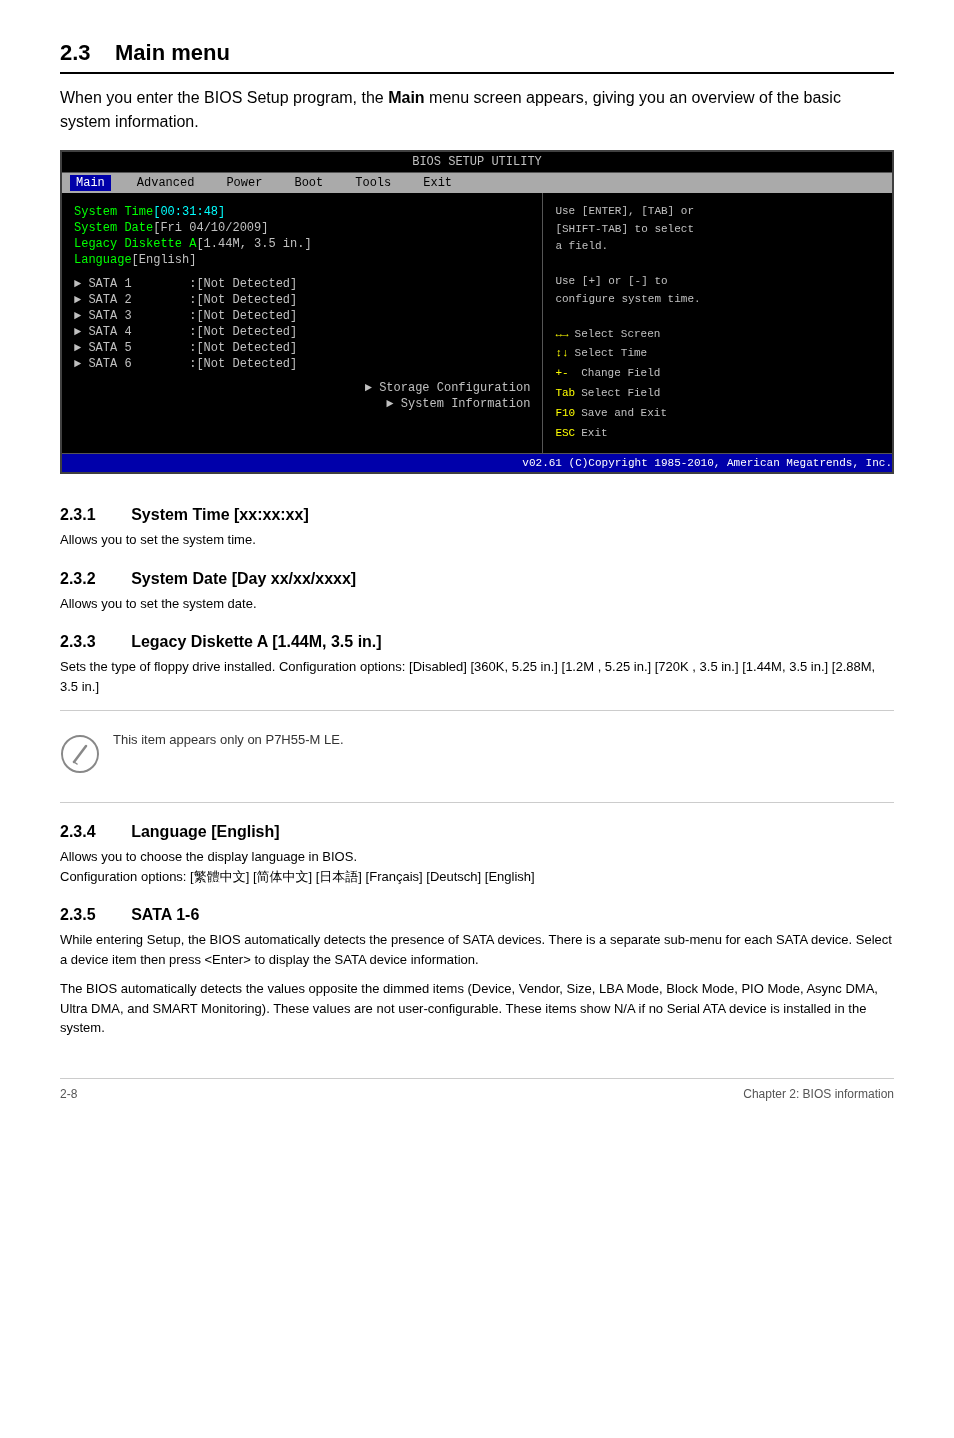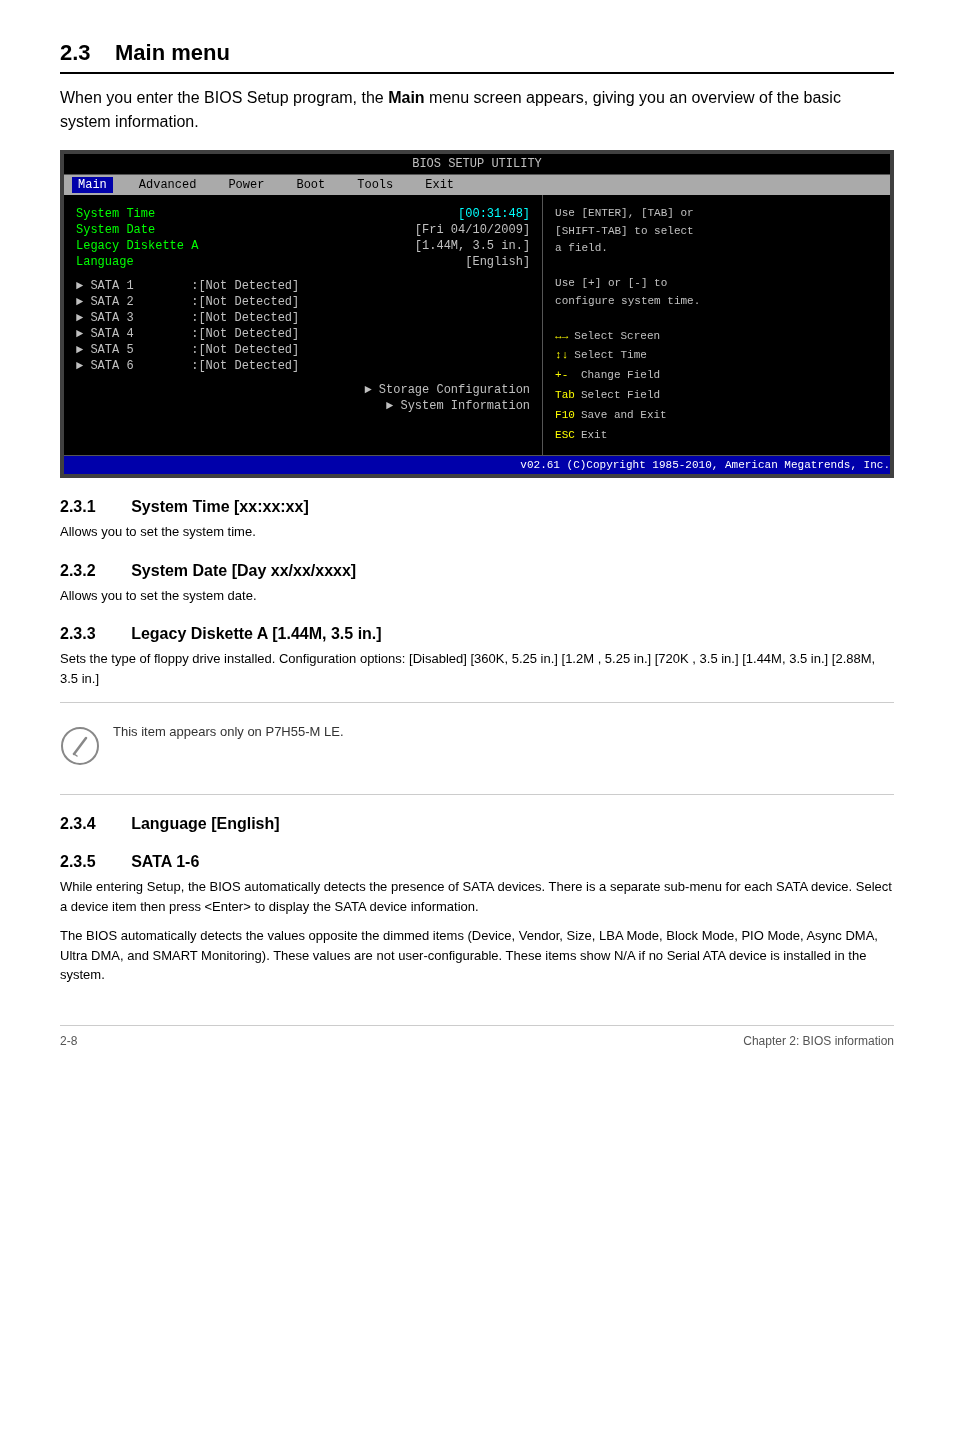--- a/index.html
+++ b/index.html
@@ -21,26 +21,26 @@
       padding-bottom: 6px;
     }
 
     .section-intro {
       font-size: 16px;
       margin-bottom: 16px;
       line-height: 1.5;
     }
 
     .bios-container {
-      border: 4px solid #404040;
+      border: 2px solid #404040;
       background: #000;
       color: #c0c0c0;
       font-family: 'Courier New', monospace;
       font-size: 12px;
-      margin-bottom: 20px;
+      margin-bottom: 32px;
     }
 
     .bios-header-bar {
       background: #000;
       color: #c0c0c0;
       text-align: center;
       padding: 3px 0;
       font-family: 'Courier New', monospace;
       font-size: 12px;
       border-bottom: 1px solid #555;
@@ -84,21 +84,20 @@
       flex: 1;
       padding: 10px 12px;
       font-family: 'Courier New', monospace;
       font-size: 12px;
       color: #c0c0c0;
     }
 
     .bios-item {
       margin: 2px 0;
       display: flex;
-      justify-content: space-between;
     }
 
     .bios-item-label {
       color: #0f0;
     }
 
     .bios-item-value {
       color: #c0c0c0;
     }
 
@@ -323,20 +322,24 @@
       <line x1="14" y1="28" x2="17" y2="30" stroke="#888" stroke-width="1.5" stroke-linecap="round"></line>
     </svg>
   </div>
   <div class="note-text">This item appears only on P7H55-M LE.</div>
 </div>
 
 <div>
   <div class="subsection-title">
     <span>2.3.4</span>&nbsp;&nbsp;&nbsp;&nbsp;&nbsp;&nbsp;&nbsp;&nbsp;<span>Language [English]</span>
   </div>
+  <div class="subsection-body">
+    Allows you to choose the display language in BIOS.<br>
+    Configuration options: [繁體中文] [简体中文] [日本語] [Français] [Deutsch] [English]
+  </div>
 </div>
 
 <div>
   <div class="subsection-title">
     <span>2.3.5</span>&nbsp;&nbsp;&nbsp;&nbsp;&nbsp;&nbsp;&nbsp;&nbsp;<span>SATA 1-6</span>
   </div>
   <div class="subsection-body">While entering Setup, the BIOS automatically detects the presence of SATA devices. There is a separate sub-menu for each SATA device. Select a device item then press &lt;Enter&gt; to display the SATA device information.</div>
   <div class="subsection-body">The BIOS automatically detects the values opposite the dimmed items (Device, Vendor, Size, LBA Mode, Block Mode, PIO Mode, Async DMA, Ultra DMA, and SMART Monitoring). These values are not user-configurable. These items show N/A if no Serial ATA device is installed in the system.</div>
 </div>
 

